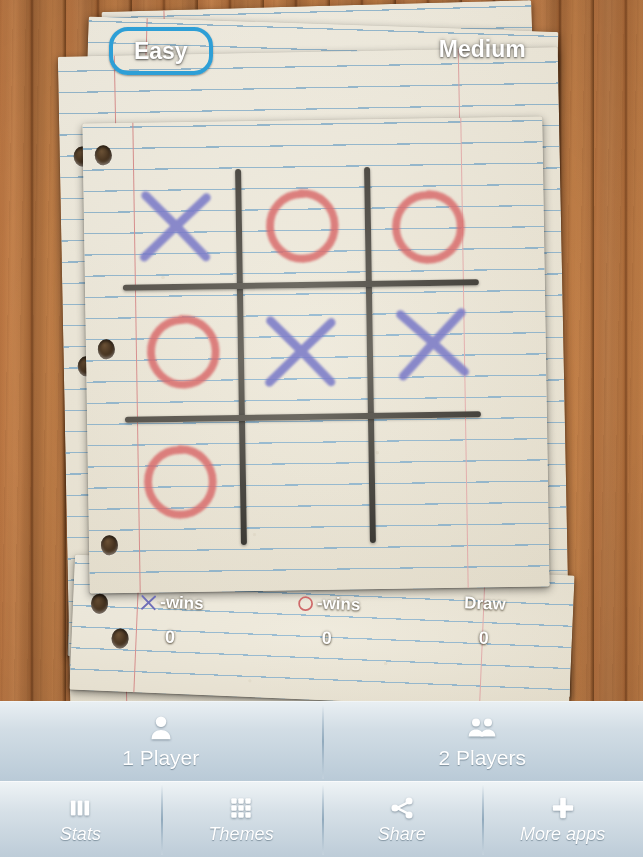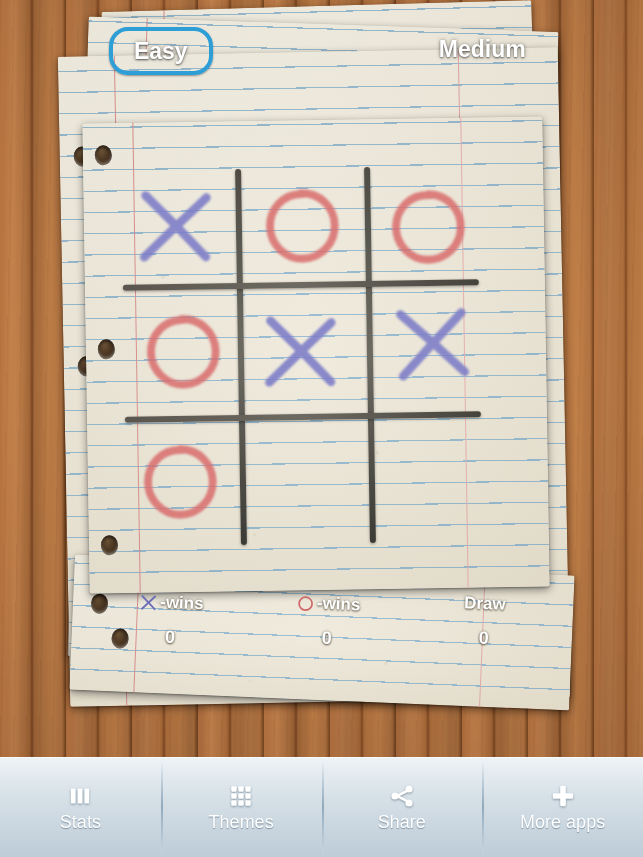--- a/index.html
+++ b/index.html
@@ -210,24 +210,25 @@
     width: 643px;
     z-index: 60;
   }
   #row-players {
     height: 80px;
     display: flex;
     background: linear-gradient(180deg, #e9eff3 0%, #d2dde5 35%, #b9cad7 100%);
     border-top: 1px solid rgba(255,255,255,.8);
   }
   #row-actions {
-    height: 100px;
+    height: 76px;
     display: flex;
     background: linear-gradient(180deg, #eef3f6 0%, #d6e0e7 40%, #bdccd8 100%);
     border-top: 1px solid rgba(255,255,255,.9);
+    font-style: italic;
   }
   .tb-btn {
     flex: 1;
     display: flex;
     flex-direction: column;
     align-items: center;
     justify-content: center;
     cursor: pointer;
     position: relative;
     gap: 3px;
@@ -431,20 +432,42 @@
   <div class="score-col" id="sc-d">
     <div class="score-head">
       <span>Draw</span>
     </div>
     <div class="score-val">0</div>
   </div>
 </div>
 
 <div id="toolbar">
 
+  <div id="row-players">
+    <div class="tb-btn">
+      <span class="tb-icon">
+        <svg viewBox="0 0 24 24">
+            <circle cx="12" cy="7" r="4.2"></circle>
+          <path d="M4.4 21 C4.4 15.8 8 13.6 12 13.6 C16 13.6 19.6 15.8 19.6 21 Z"></path>
+          </svg>
+      </span>
+      <span class="tb-label">1 Player</span>
+    </div>
+    <div class="tb-btn">
+      <span class="tb-icon">
+        <svg viewBox="0 0 30 24">
+            <circle cx="9" cy="6.6" r="4"></circle>
+            <circle cx="21" cy="6.6" r="4"></circle>
+          <path d="M1.6 20.5 C1.6 15.6 5 13.4 9 13.4 C13 13.4 16.4 15.6 16.4 20.5 Z"></path>
+          <path d="M13.6 20.5 C13.6 15.6 17 13.4 21 13.4 C25 13.4 28.4 15.6 28.4 20.5 Z"></path>
+          </svg>
+      </span>
+      <span class="tb-label">2 Players</span>
+    </div>
+  </div>
 
   <div id="row-actions">
     <div class="tb-btn">
       <span class="tb-icon">
         <svg viewBox="0 0 24 24">
             <rect x="3.5" y="5" width="4.4" height="14" rx="1"></rect>
           <rect x="9.8" y="5" width="4.4" height="14" rx="1"></rect>
           <rect x="16.1" y="5" width="4.4" height="14" rx="1"></rect>
           </svg>
       </span>

